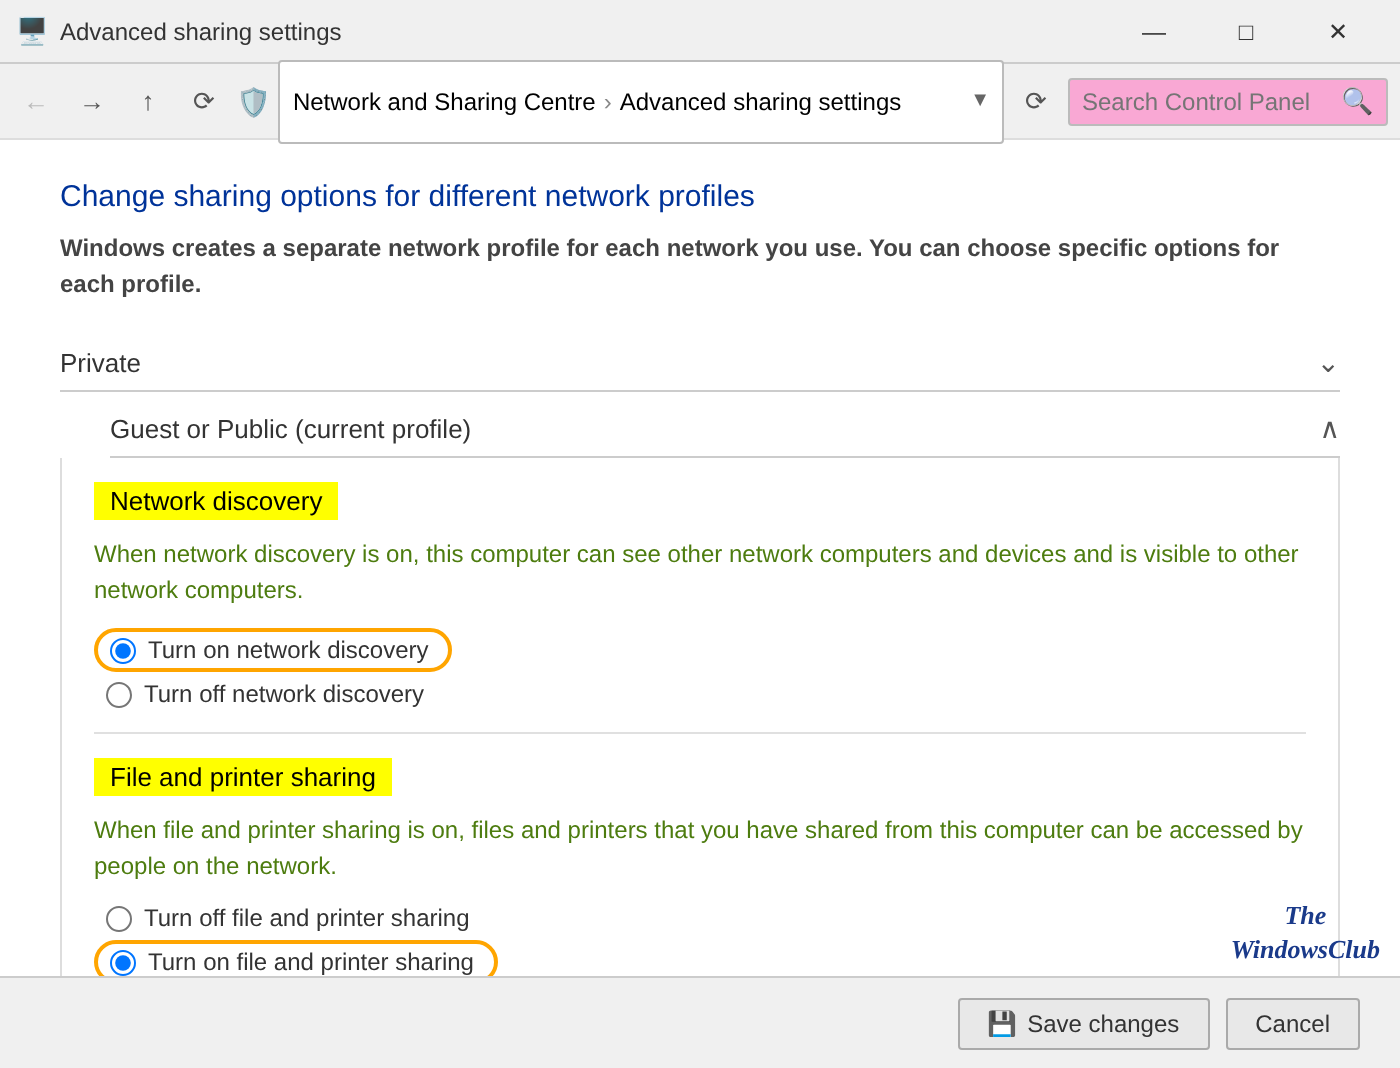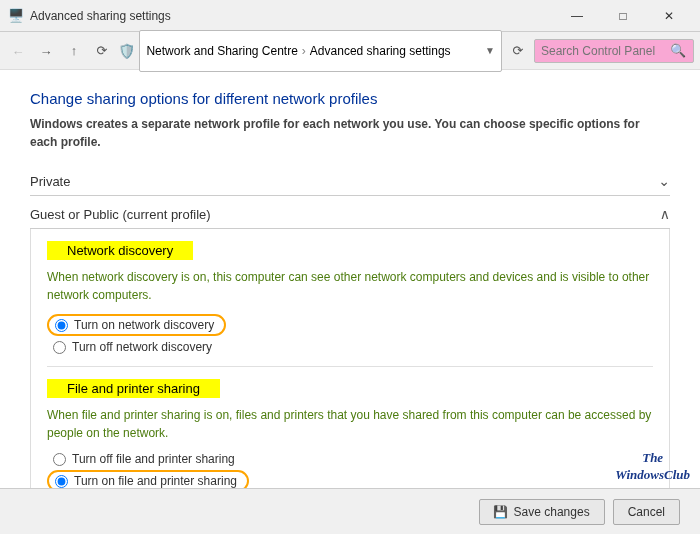--- a/index.html
+++ b/index.html
@@ -106,21 +106,21 @@
       border-top: none;
       padding: 12px 16px 16px 16px;
       background: #fff;
     }
 
     .subsection-label {
       display: inline-block;
       background: #ffff00;
       font-size: 13px;
       font-weight: normal;
-      padding: 2px 20px;
+      padding: 2px 8px;
       margin-bottom: 8px;
     }
 
     .description-text {
       font-size: 12px;
       color: #4d7c0f;
       line-height: 1.5;
       margin-bottom: 10px;
     }
 
@@ -225,21 +225,21 @@
 <div class="content">
 
   <div class="page-title">Change sharing options for different network profiles</div>
   <div class="page-subtitle">Windows creates a separate network profile for each network you use. You can choose specific options for each profile.</div>
 
   <div class="section-header">
     <span class="section-label">Private</span>
     <span class="chevron">⌄</span>
   </div>
 
-  <div class="section-header" style="margin-top:4px;">
+  <div class="section-header" style="margin-top:4px;margin-left:25px;">
     <span class="section-label">Guest or Public (current profile)</span>
     <span class="chevron">∧</span>
   </div>
 
   <div class="section-content">
 
     <div>
       <span class="subsection-label">Network discovery</span>
       <div class="description-text">When network discovery is on, this computer can see other network computers and devices and is visible to other network computers.</div>
       <div class="radio-group">

